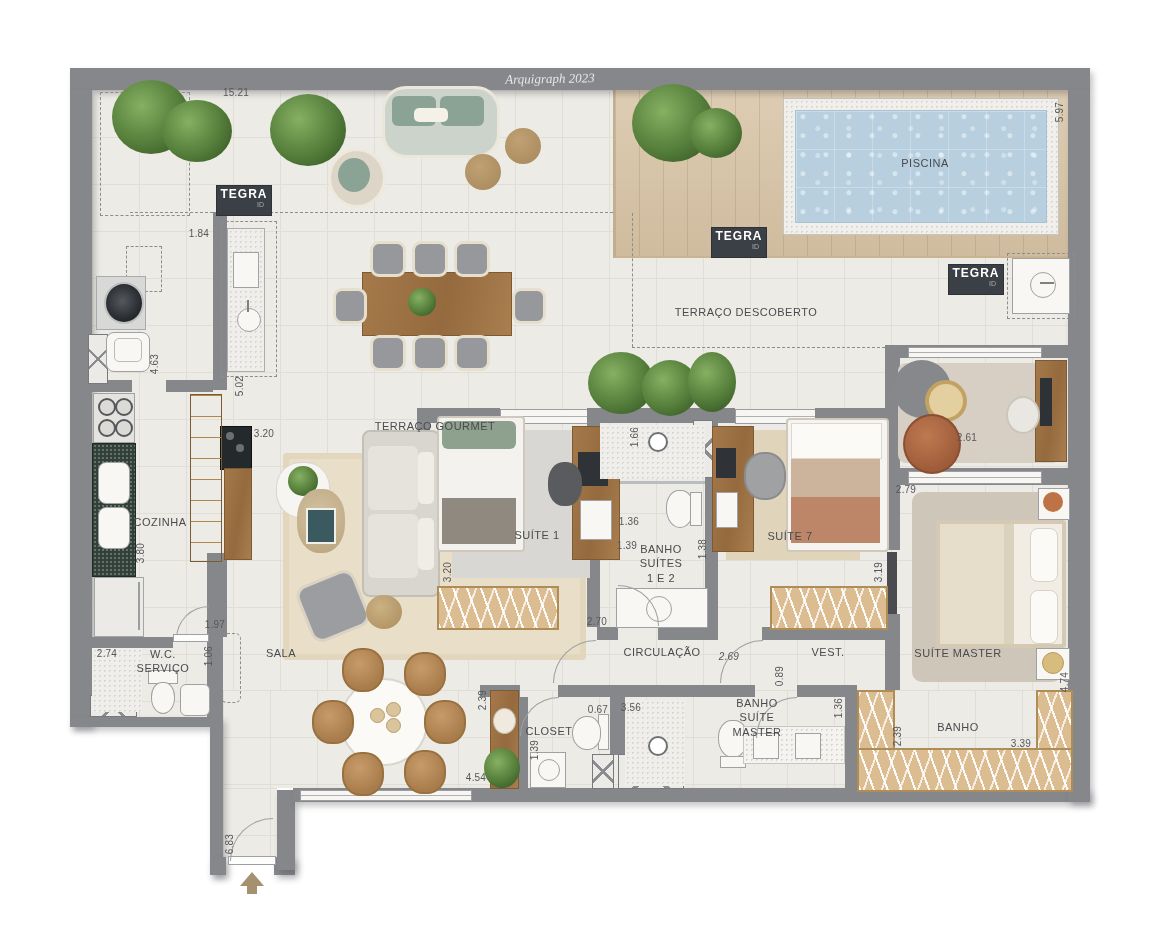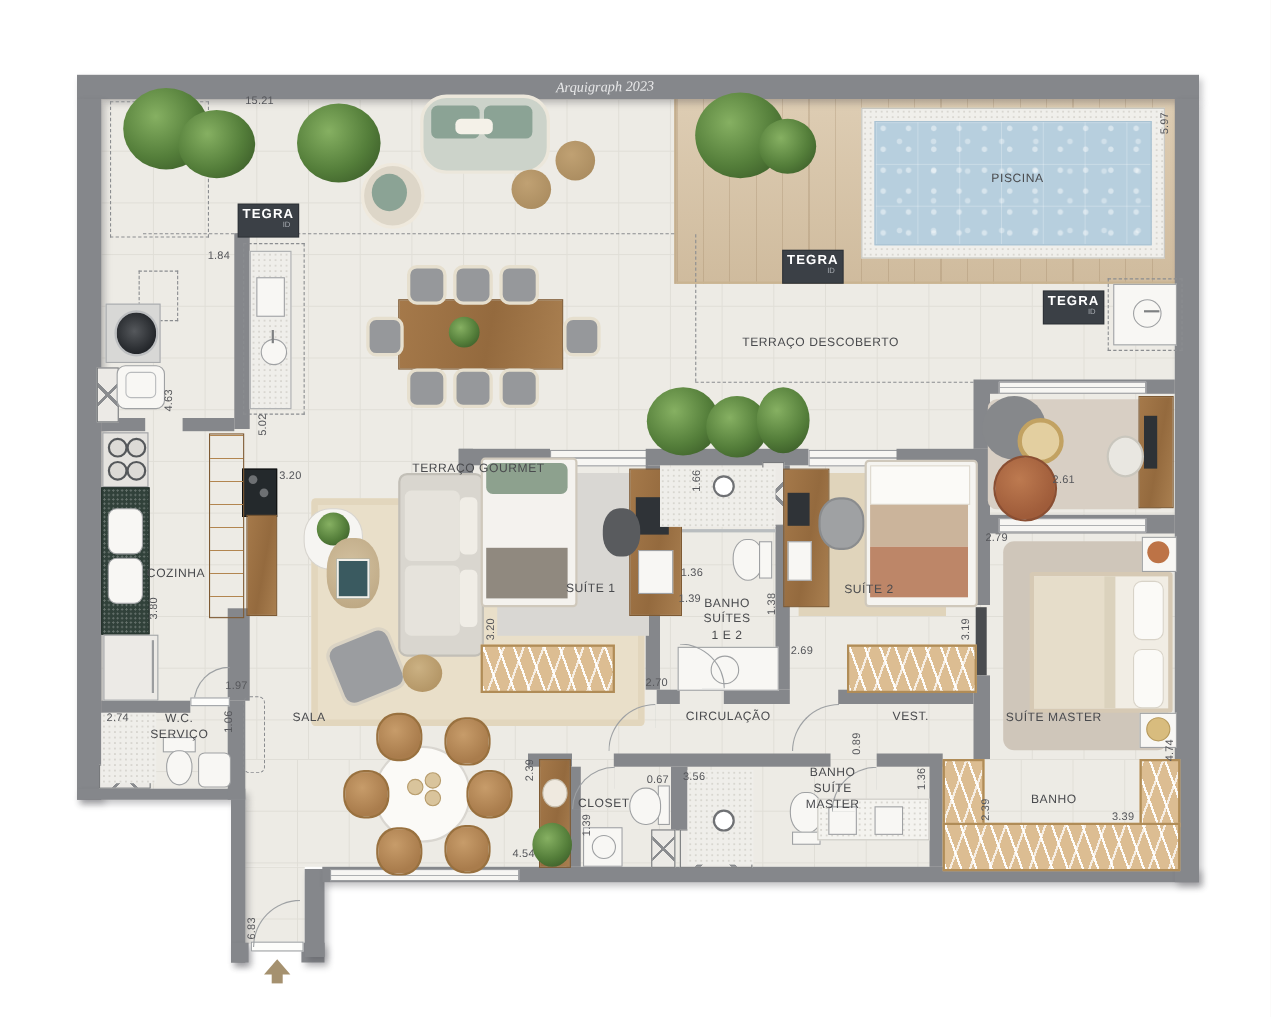--- a/index.html
+++ b/index.html
@@ -330,21 +330,21 @@
   <div class="lbl" style="left:925px;top:163px;">PISCINA</div>
   <div class="lbl" style="left:746px;top:312px;">TERRAÇO DESCOBERTO</div>
   <div class="lbl" style="left:160px;top:522px;">COZINHA</div>
   <div class="lbl" style="left:163px;top:661px;">W.C.
 SERVIÇO</div>
   <div class="lbl" style="left:281px;top:653px;">SALA</div>
   <div class="lbl" style="left:537px;top:535px;">SUÍTE 1</div>
   <div class="lbl" style="left:661px;top:563px;">BANHO
 SUÍTES
 1 E 2</div>
-  <div class="lbl" style="left:790px;top:536px;">SUÍTE 2</div>
+  <div class="lbl" style="left:790px;top:536px;">SUÍTE 7</div>
   <div class="lbl" style="left:662px;top:652px;">CIRCULAÇÃO</div>
   <div class="lbl" style="left:828px;top:652px;">VEST.</div>
   <div class="lbl" style="left:958px;top:653px;">SUÍTE MASTER</div>
   <div class="lbl" style="left:549px;top:731px;">CLOSET</div>
   <div class="lbl" style="left:757px;top:717px;">BANHO
 SUÍTE
 MASTER</div>
   <div class="lbl" style="left:958px;top:727px;">BANHO</div>
 
   <div class="dim" style="left:236px;top:92px;">15.21</div>
@@ -357,21 +357,21 @@
   <div class="dim v" style="left:140px;top:553px;">3.80</div>
   <div class="dim" style="left:215px;top:624px;">1.97</div>
   <div class="dim" style="left:107px;top:653px;">2.74</div>
   <div class="dim v" style="left:208px;top:656px;">1.06</div>
   <div class="dim v" style="left:229px;top:844px;">6.83</div>
   <div class="dim v" style="left:634px;top:437px;">1.66</div>
   <div class="dim" style="left:629px;top:521px;">1.36</div>
   <div class="dim" style="left:627px;top:545px;">1.39</div>
   <div class="dim v" style="left:702px;top:549px;">1.38</div>
   <div class="dim" style="left:597px;top:621px;">2.70</div>
-  <div class="dim" style="left:729px;top:592px;">2.69</div>
+  <div class="dim" style="left:729px;top:656px;font-style:italic;">2.69</div>
   <div class="dim v" style="left:878px;top:572px;">3.19</div>
   <div class="dim" style="left:967px;top:437px;">2.61</div>
   <div class="dim" style="left:906px;top:489px;">2.79</div>
   <div class="dim v" style="left:779px;top:676px;">0.89</div>
   <div class="dim" style="left:598px;top:709px;">0.67</div>
   <div class="dim v" style="left:534px;top:750px;">1.39</div>
   <div class="dim" style="left:631px;top:707px;">3.56</div>
   <div class="dim v" style="left:838px;top:708px;">1.36</div>
   <div class="dim v" style="left:482px;top:700px;">2.39</div>
   <div class="dim" style="left:476px;top:777px;">4.54</div>

